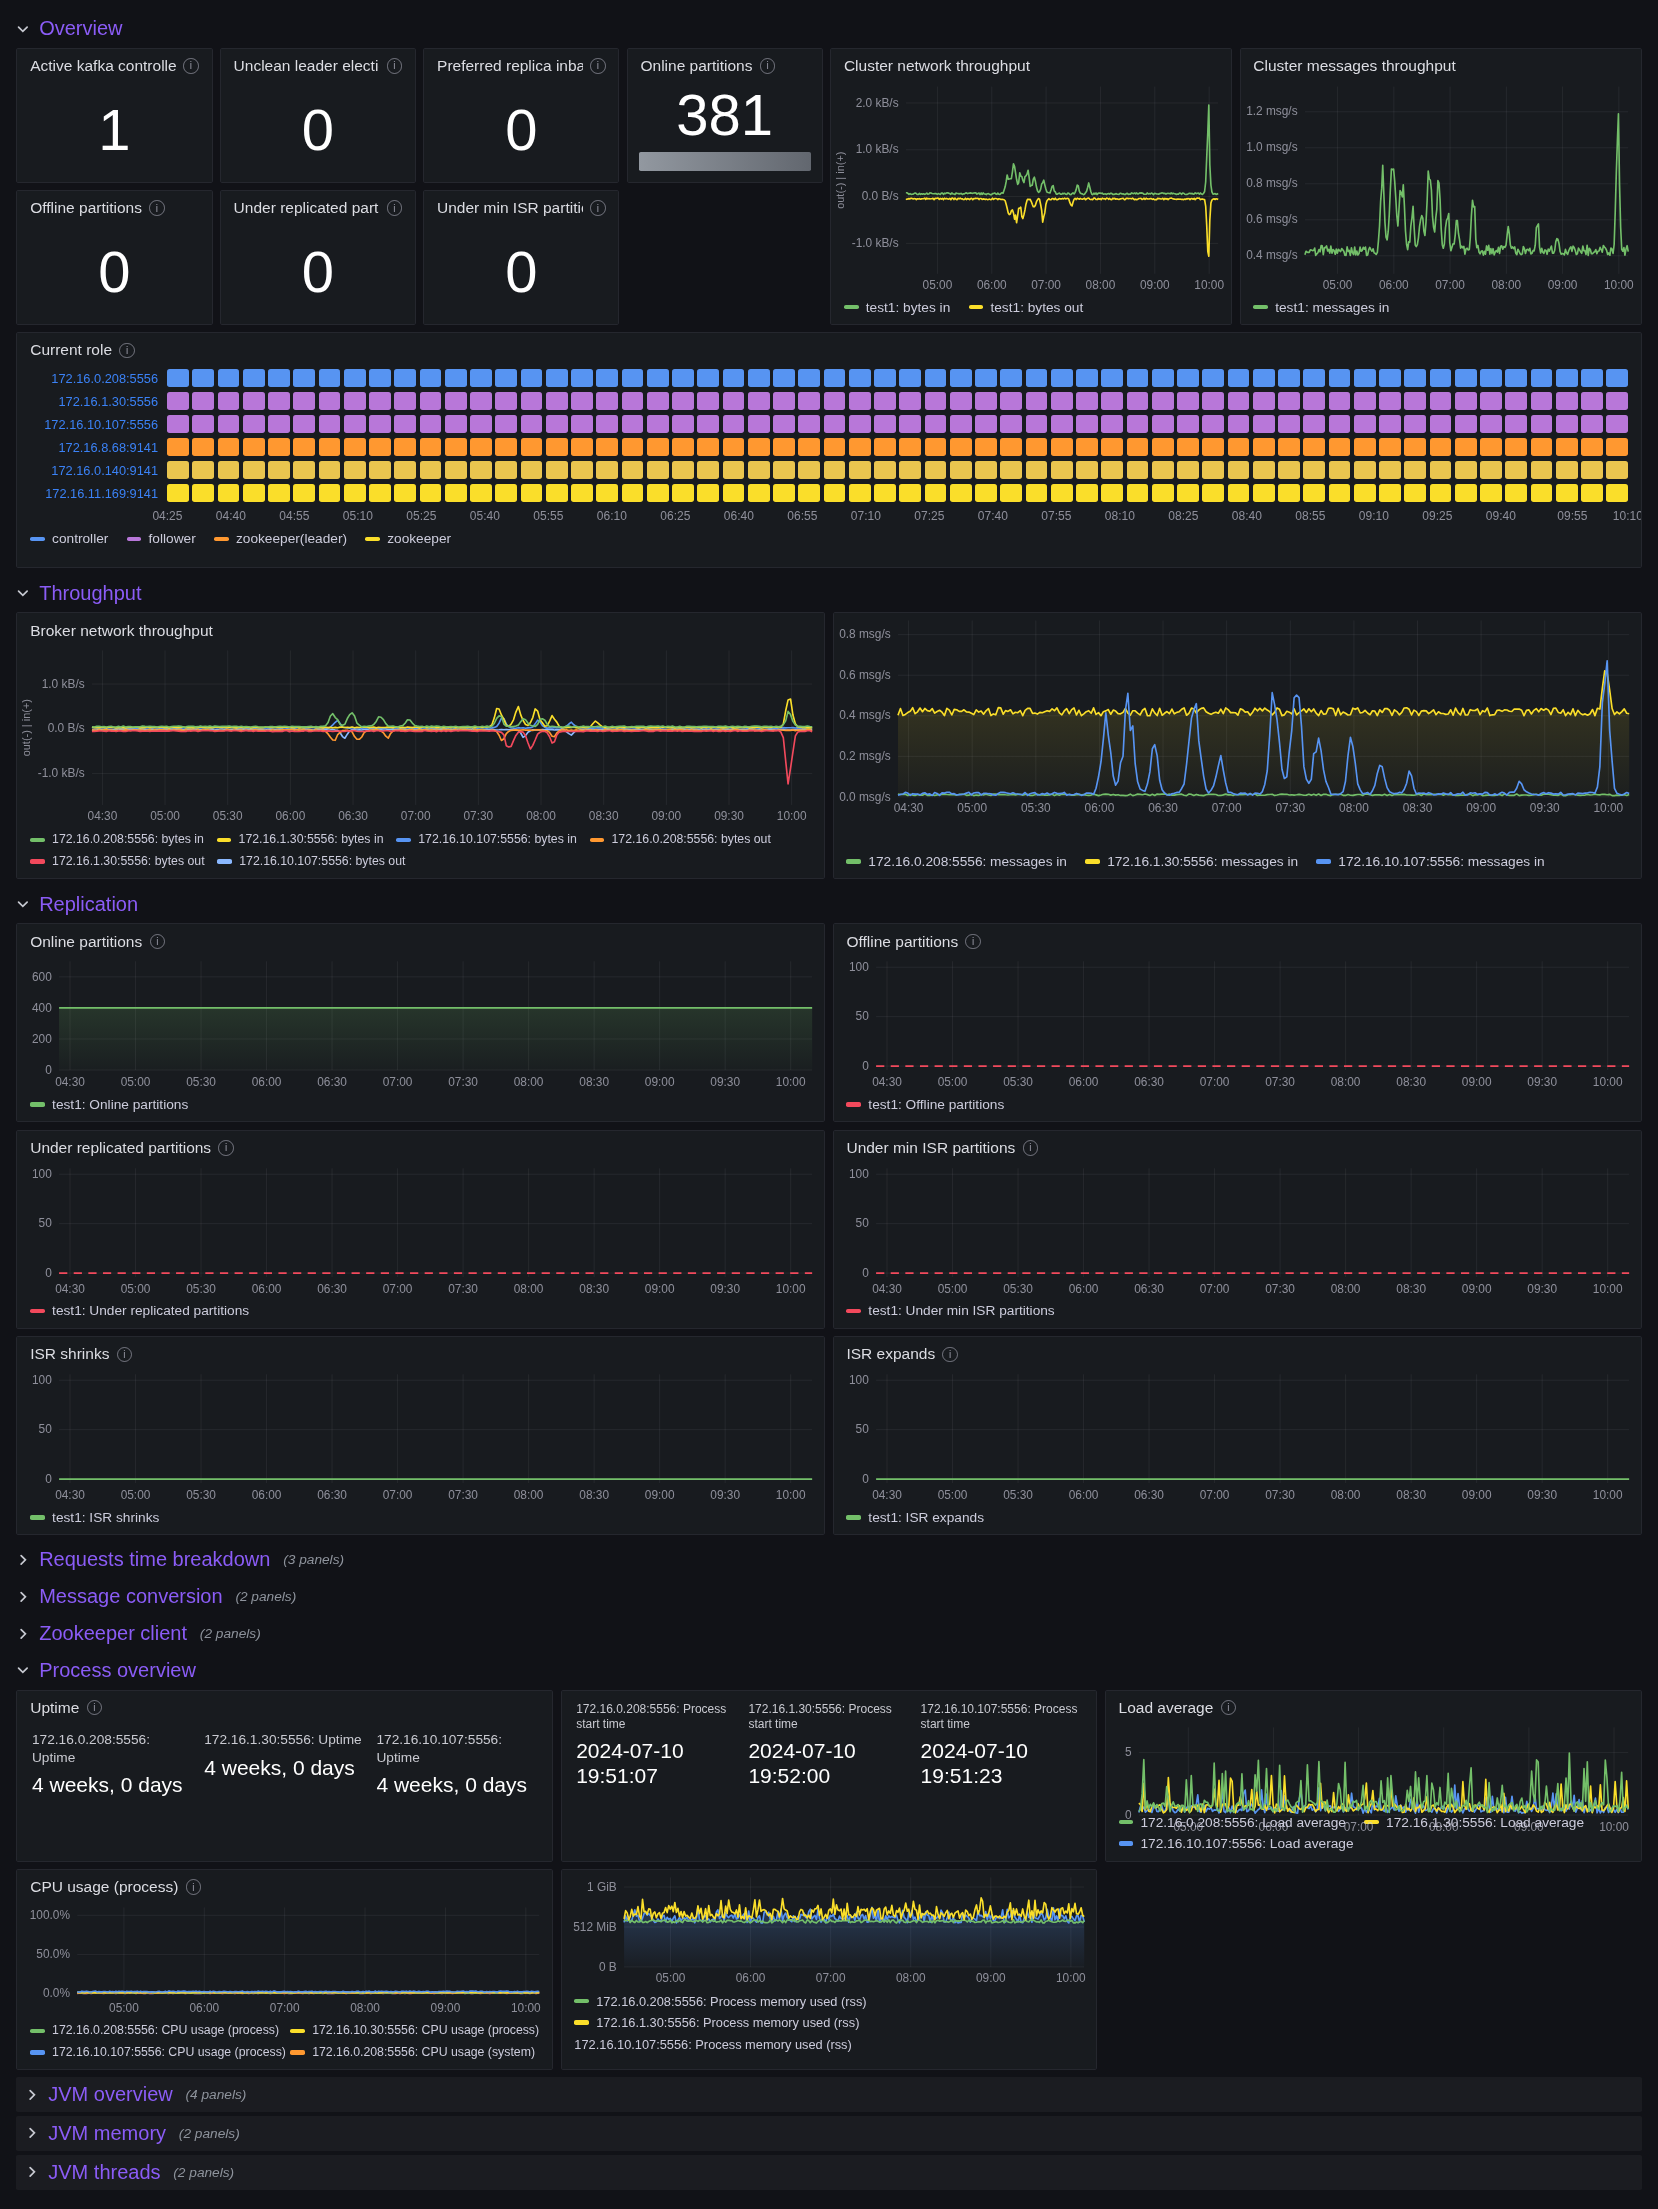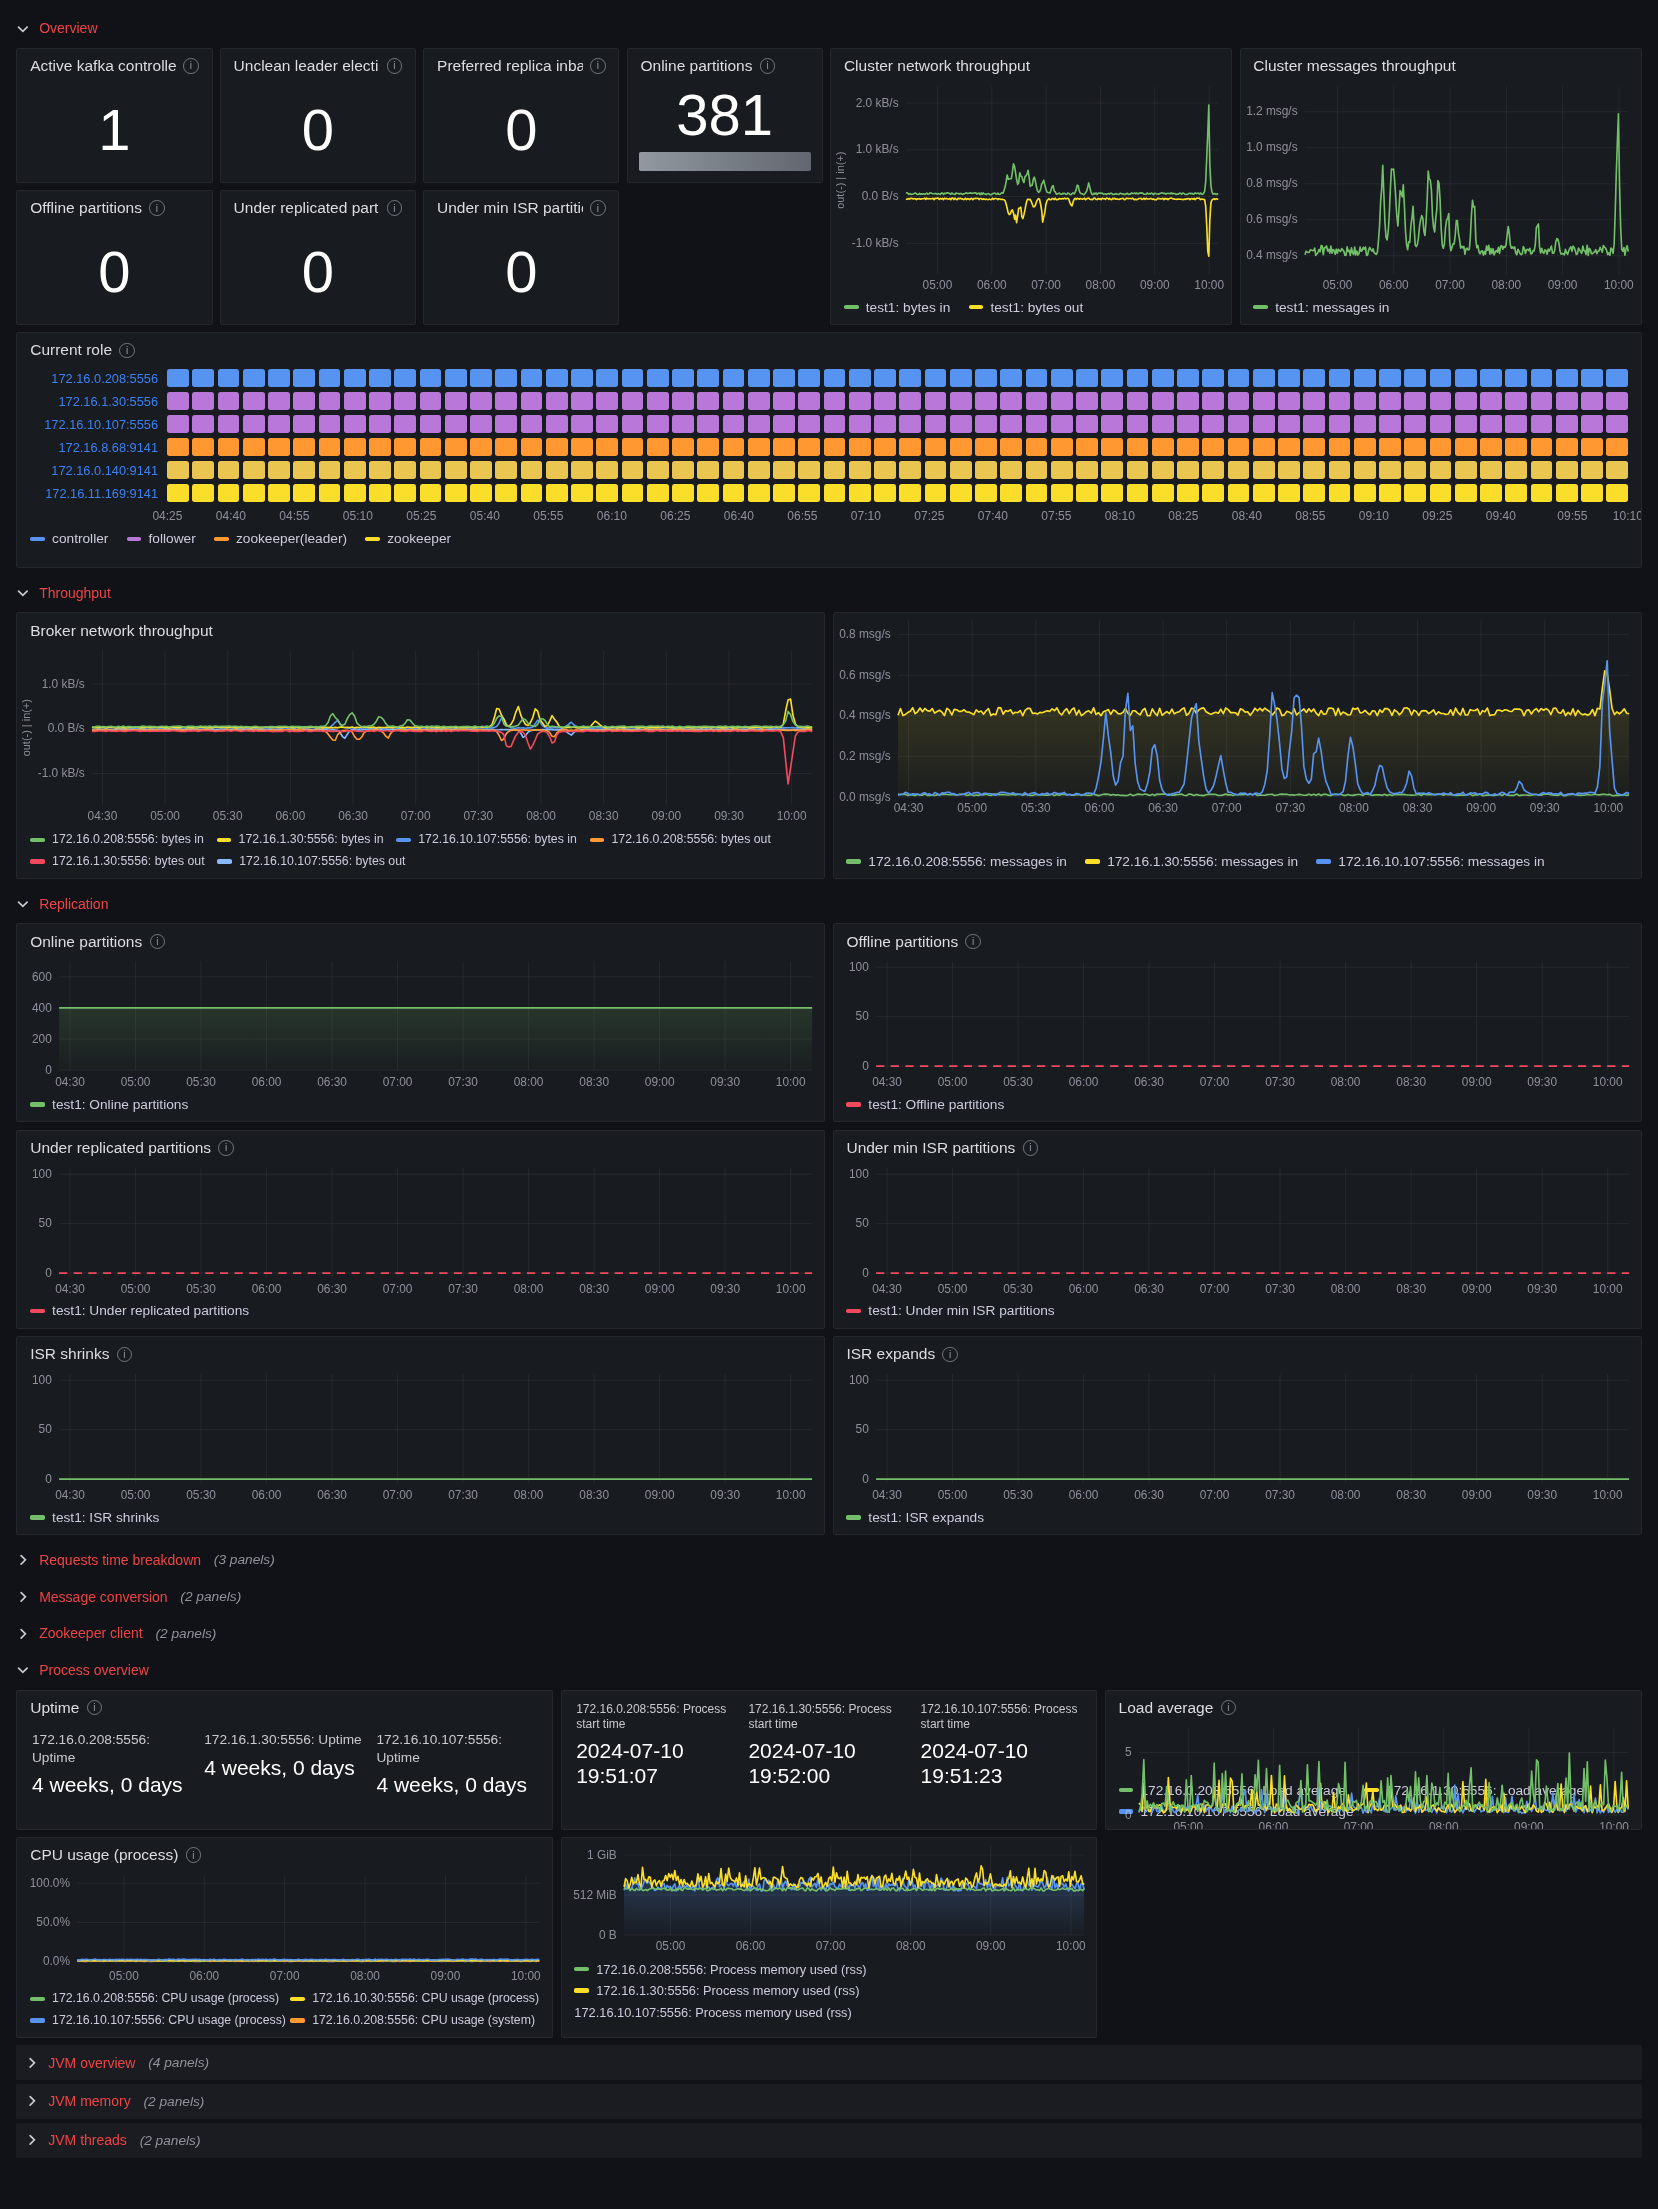--- a/index.html
+++ b/index.html
@@ -1,19 +1,19 @@
 <!DOCTYPE html>
 <html style="font-size:14.6px"><head>
 <meta charset="utf-8">
 <style>
 *{box-sizing:border-box;margin:0;padding:0}
 html,body{width:1658px;height:2209px}
 body{background:#111217;font-family:"Liberation Sans",sans-serif;color:#ccccdc;overflow:hidden;padding:9.1px 16.4px;position:relative}
 .section-head{display:flex;align-items:center;gap:9.1px;height:35px;cursor:pointer;margin:1.8px 0}
-.section-head .lbl{font-size:14px;font-weight:500;color:#ef4444}
+.section-head .lbl{font-size:20px;font-weight:500;color:#8b5cf6}
 .section-head .cnt{font-size:13.7px;font-style:italic;color:#8e939c;margin-left:3.7px}
 .band{background:rgba(204,204,220,0.055);border-radius:1.8px;margin:3.7px 0;padding-left:9.1px}
 .panel{background:#181b1f;border:0.9px solid #25272e;border-radius:1.8px;position:relative;overflow:hidden;display:flex;flex-direction:column;min-width:0}
 .ptitle{display:flex;align-items:center;gap:7.3px;padding:8.2px 12.8px 3.7px;font-size:15.5px;font-weight:500;color:#dcdde3;white-space:nowrap;overflow:hidden;flex:0 0 auto;cursor:pointer}
 .ttext{overflow:hidden;min-width:0}
 .info{width:15.5px;height:15.5px;border:0.9px solid rgba(204,204,220,0.5);border-radius:50%;position:relative;flex:0 0 auto}
 .info::after{content:"i";position:absolute;inset:0;display:flex;align-items:center;justify-content:center;font-size:10px;color:rgba(204,204,220,0.7)}
 .grid-top{display:grid;grid-template-columns:repeat(4,minmax(0,1fr)) minmax(0,2.05fr) minmax(0,2.05fr);grid-auto-rows:135px;gap:7.3px}
 .statwrap{flex:1;display:flex;align-items:center;justify-content:center;min-height:0}
 .statv{font-size:58px;font-weight:500;color:#ffffff;line-height:1}
@@ -23,21 +23,21 @@
 .plotwrap svg{position:absolute;left:0;top:0}
 svg text{font-family:"Liberation Sans",sans-serif}
 .legend{display:flex;flex-wrap:wrap;column-gap:18.3px;row-gap:2.7px;padding:2.7px 11px 7.3px 12.8px;font-size:13.7px;color:#ccccdc;line-height:19px;flex:0 0 auto}
 .legend.small{font-size:12.3px;column-gap:12.8px}
 .legend.grid2{display:grid;grid-template-columns:1fr 1fr;column-gap:9.1px;font-size:12.3px}
 .legend.stack{display:flex;flex-direction:column;font-size:12.8px}
 .litem{display:flex;align-items:center;gap:7.3px;white-space:nowrap;min-width:0;cursor:pointer}
 .lmark{width:14.6px;height:4.6px;border-radius:1.8px;flex:0 0 auto}
 .row2{display:grid;grid-template-columns:1fr 1fr;gap:7.3px;margin-bottom:7.3px}
 .grid3{display:grid;grid-template-columns:1fr 1fr 1fr;gap:7.3px;margin-bottom:7.3px}
-.h292{height:267px}.h218{height:199px}.h219{height:140px}.h220{height:201px}
+.h292{height:267px}.h218{height:199px}.h219{height:172px}.h220{height:201px}
 .currentrole{height:236px;margin:7.3px 0}
 .tlrows{padding:3.7px 12.8px 0;flex:0 0 auto}
 .tlrow{display:flex;align-items:center;height:23px}
 .tllabel{width:137px;padding-right:9.1px;text-align:right;font-size:12.8px;color:#3b82f6;white-space:nowrap;flex:0 0 auto}
 .tltrack{flex:1;display:flex;gap:3.7px;height:18.3px;min-width:0}
 .tlcell{flex:1;border-radius:2.7px}
 .tlaxis{position:relative;height:20px;margin:1.8px 12.8px 0 150px;font-size:12px;color:rgba(204,204,220,0.65);flex:0 0 auto}
 .tlx{position:absolute;transform:translateX(-50%);top:2.7px;white-space:nowrap}
 .procgrid{display:grid;grid-template-columns:1fr 1fr 1fr;gap:11px;padding:11px 14.6px;align-items:start;flex:1}
 .plabel{font-size:13.7px;color:#c9cad1;line-height:1.25;margin-bottom:6.4px}

